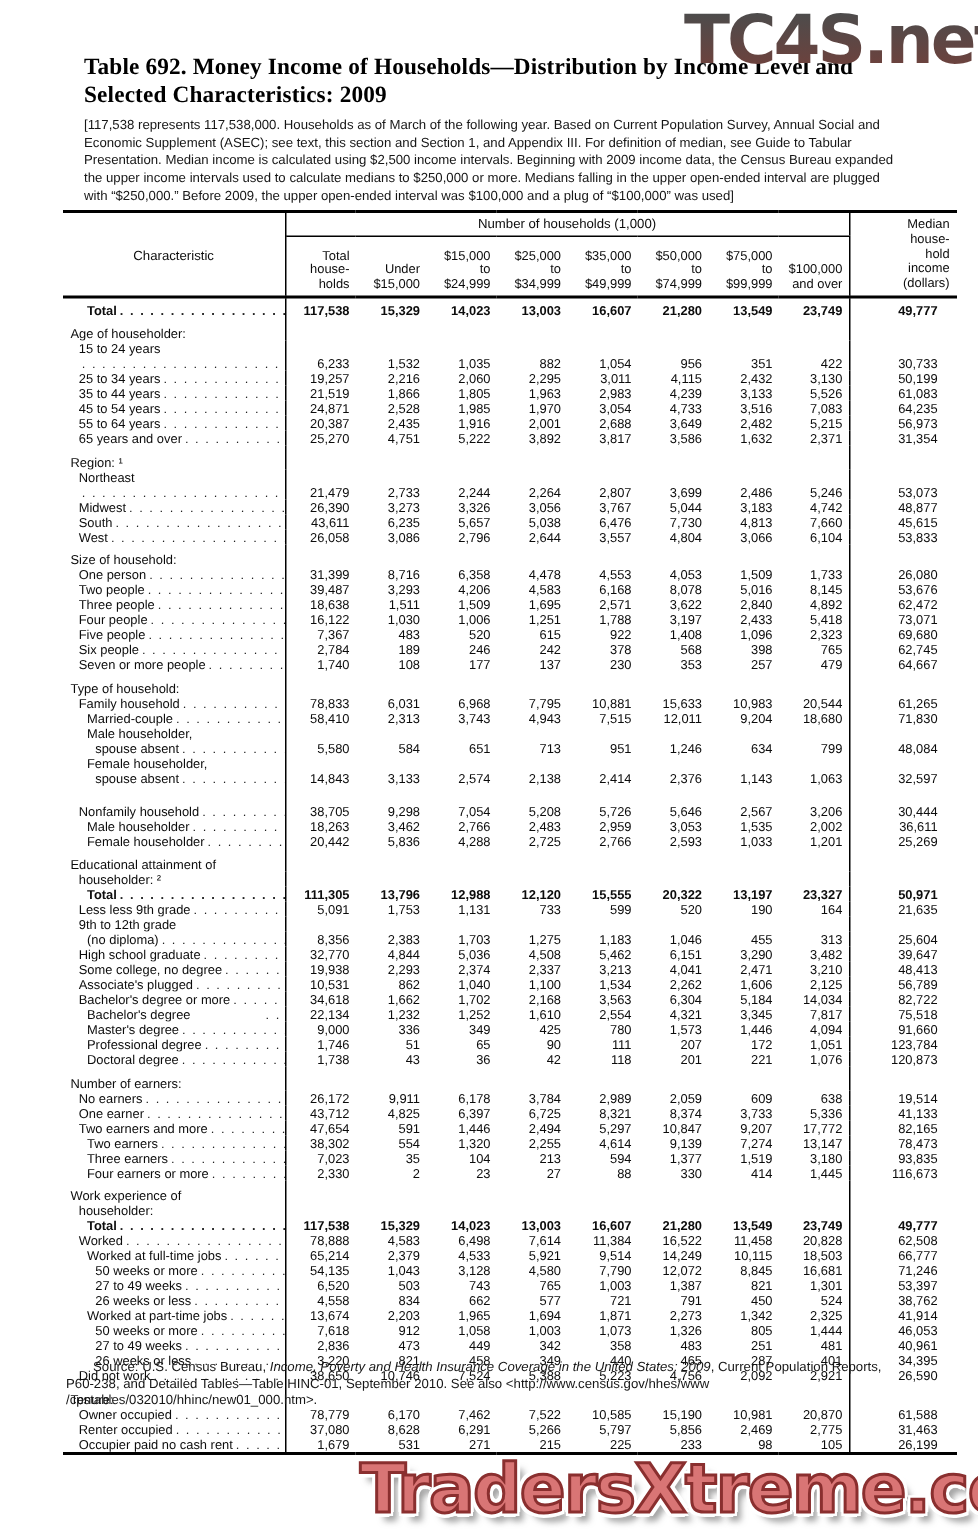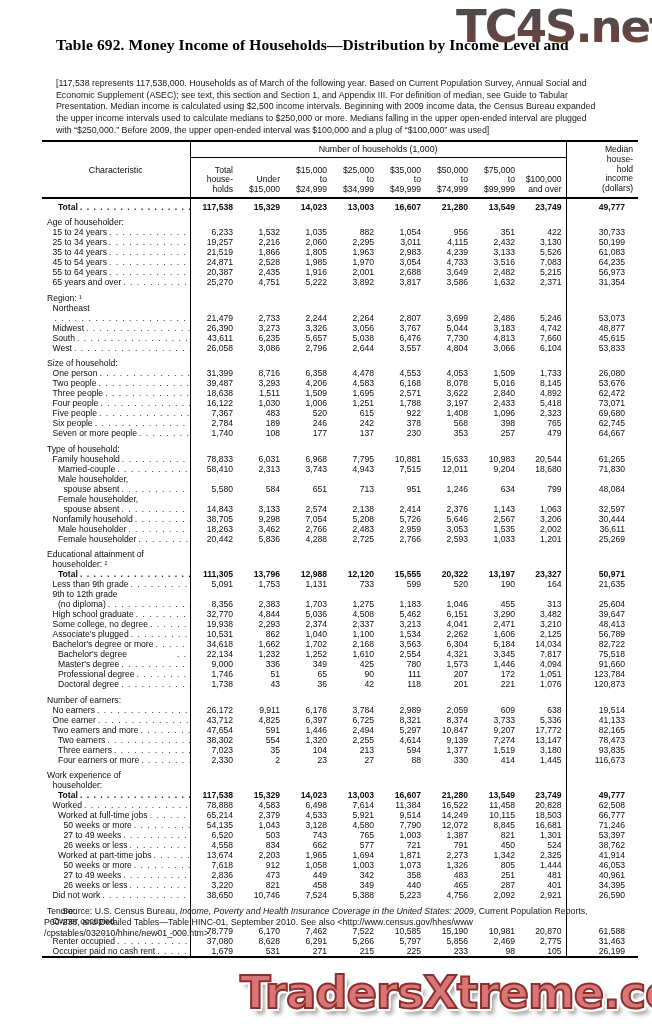--- a/index.html
+++ b/index.html
@@ -119,20 +119,21 @@
 </style>
 </head>
 <body>
 
 <div class="page">
 
   <div class="wm-tc4s">TC4S.net</div>
 
   <div class="title">
     <div>Table 692. Money Income of Households—Distribution by Income Level and</div>
+    <div>Selected Characteristics: 2009</div>
   </div>
 
   <div class="headnote">[117,538 represents 117,538,000. Households as of March of the following year. Based on Current Population Survey, Annual Social and Economic Supplement (ASEC); see text, this section and Section 1, and Appendix III. For definition of median, see Guide to Tabular Presentation.  Median income is calculated using $2,500 income intervals. Beginning with 2009 income data, the Census Bureau expanded the upper income intervals used to calculate medians to $250,000 or more. Medians falling in the upper open-ended interval are plugged with “$250,000.” Before 2009, the upper open-ended interval was $100,000 and a plug of “$100,000” was used]</div>
 
   <table class="income">
     <colgroup>
       <col style="width:148px">
       <col style="width:47px">
         <col style="width:47px">
         <col style="width:47px">
@@ -207,21 +208,21 @@
           <td class="num"></td>
           <td class="num"></td>
           <td class="num"></td>
           <td class="num"></td>
           <td class="num"></td>
           <td class="num lastcol"></td>
           <td class="num median"></td>
         </tr>
         <tr>
           <td class="char">
-            <div class="ci" style="padding-left: 10.5px;">
+            <div class="ci" style="padding-left: 10.5px; flex-direction: column;">
               <span class="lbl">15 to 24 years</span>
               <span class="leader"></span>
             </div>
           </td>
           <td class="num">6,233</td>
           <td class="num">1,532</td>
           <td class="num">1,035</td>
           <td class="num">882</td>
           <td class="num">1,054</td>
           <td class="num">956</td>
@@ -644,21 +645,21 @@
           <td class="num">2,574</td>
           <td class="num">2,138</td>
           <td class="num">2,414</td>
           <td class="num">2,376</td>
           <td class="num">1,143</td>
           <td class="num lastcol">1,063</td>
           <td class="num median">32,597</td>
         </tr>
         <tr>
           <td class="char">
-            <div class="ci" style="padding-left: 10.5px;">
+            <div class="ci" style="padding-left: 10.5px; margin-top: 12px;">
               <span class="lbl">Nonfamily household</span>
               <span class="leader"></span>
             </div>
           </td>
           <td class="num">38,705</td>
           <td class="num">9,298</td>
           <td class="num">7,054</td>
           <td class="num">5,208</td>
           <td class="num">5,726</td>
           <td class="num">5,646</td>
@@ -745,21 +746,21 @@
           <td class="num">12,120</td>
           <td class="num">15,555</td>
           <td class="num">20,322</td>
           <td class="num">13,197</td>
           <td class="num lastcol">23,327</td>
           <td class="num median">50,971</td>
         </tr>
         <tr>
           <td class="char">
             <div class="ci" style="padding-left: 10.5px;">
-              <span class="lbl">Less than 9th grade</span>
+              <span class="lbl">Less less 9th grade</span>
               <span class="leader"></span>
             </div>
           </td>
           <td class="num">5,091</td>
           <td class="num">1,753</td>
           <td class="num">1,131</td>
           <td class="num">733</td>
           <td class="num">599</td>
           <td class="num">520</td>
           <td class="num">190</td>
@@ -1283,21 +1284,21 @@
           <td class="num"></td>
           <td class="num"></td>
           <td class="num"></td>
           <td class="num"></td>
           <td class="num"></td>
           <td class="num lastcol"></td>
           <td class="num median"></td>
         </tr>
         <tr>
           <td class="char">
-            <div class="ci" style="padding-left: 10.5px; flex-direction: column;">
+            <div class="ci" style="padding-left: 10.5px;">
               <span class="lbl">Owner occupied</span>
               <span class="leader"></span>
             </div>
           </td>
           <td class="num">78,779</td>
           <td class="num">6,170</td>
           <td class="num">7,462</td>
           <td class="num">7,522</td>
           <td class="num">10,585</td>
           <td class="num">15,190</td>

